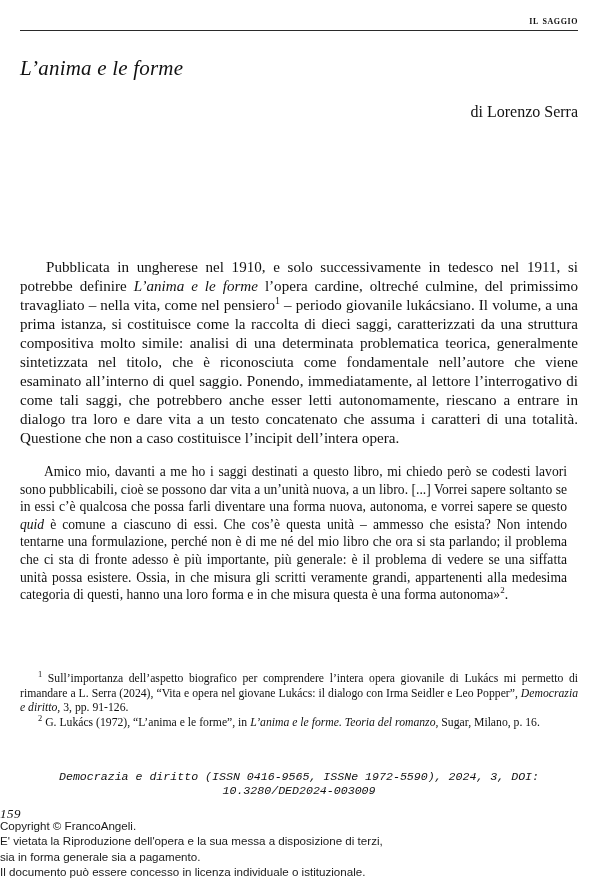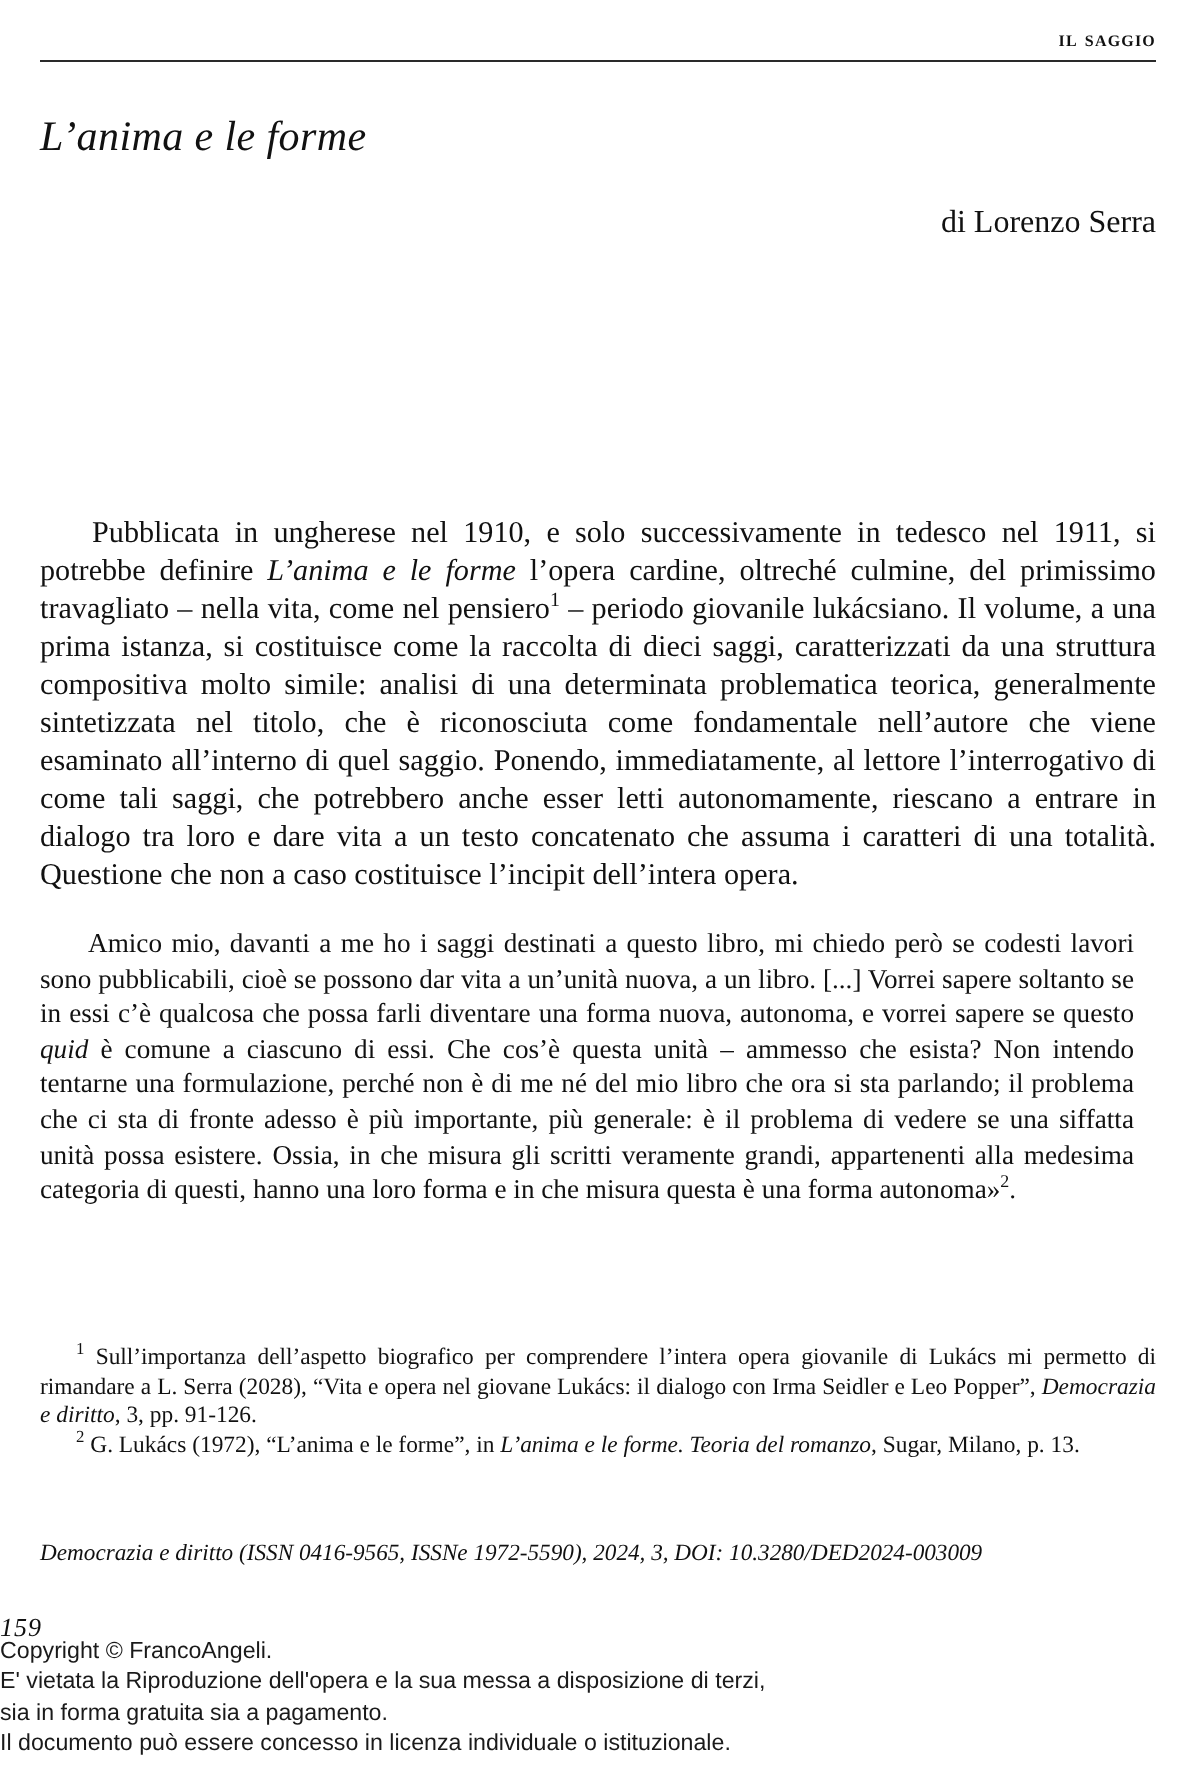--- a/index.html
+++ b/index.html
@@ -126,22 +126,23 @@
 
   
   .journal-line {
     position: absolute;
     left: 20px;
     top: 770px;
     width: 558px;
     font-style: italic;
     font-size: 11.6px;
     line-height: 14px;
-    text-align: left;
-    color: #111;
+    text-align: center;
+    color: #111;
+    font-family: Liberation Mono, monospace;
   }
 
   
   .folio {
     position: absolute;
     left: 0;
     top: 806px;
     width: 600px;
     font-style: italic;
     font-size: 13px;
@@ -179,30 +180,30 @@
   <div class="body-area">
 
     <p class="para"><span>Pubblicata in ungherese nel 1910, e solo successivamente in tedesco nel 1911, si potrebbe definire </span><i>L’anima e le forme</i><span> l’opera cardine, oltreché culmine, del primissimo travagliato – nella vita, come nel pensiero</span><sup>1</sup><span> – periodo giovanile lukácsiano. Il volume, a una prima istanza, si costituisce come la raccolta di dieci saggi, caratterizzati da una struttura compositiva molto simile: analisi di una determinata problematica teorica, generalmente sintetizzata nel titolo, che è riconosciuta come fondamentale nell’autore che viene esaminato all’interno di quel saggio. Ponendo, immediatamente, al lettore l’interrogativo di come tali saggi, che potrebbero anche esser letti autonomamente, riescano a entrare in dialogo tra loro e dare vita a un testo concatenato che assuma i caratteri di una totalità. Questione che non a caso costituisce l’incipit dell’intera opera.</span></p>
 
     <p class="quote"><span>Amico mio, davanti a me ho i saggi destinati a questo libro, mi chiedo però se codesti lavori sono pubblicabili, cioè se possono dar vita a un’unità nuova, a un libro. [...] Vorrei sapere soltanto se in essi c’è qualcosa che possa farli diventare una forma nuova, autonoma, e vorrei sapere se questo </span><i>quid</i><span> è comune a ciascuno di essi. Che cos’è questa unità – ammesso che esista? Non intendo tentarne una formulazione, perché non è di me né del mio libro che ora si sta parlando; il problema che ci sta di fronte adesso è più importante, più generale: è il problema di vedere se una siffatta unità possa esistere. Ossia, in che misura gli scritti veramente grandi, appartenenti alla medesima categoria di questi, hanno una loro forma e in che misura questa è una forma autonoma»</span><sup>2</sup><span>.</span></p>
 
   </div>
 
   <div class="footnotes">
 
-    <p class="fn"><sup>1</sup><span> Sull’importanza dell’aspetto biografico per comprendere l’intera opera giovanile di Lukács mi permetto di rimandare a L. Serra (2028), “Vita e opera nel giovane Lukács: il dialogo con Irma Seidler e Leo Popper”, </span><i>Democrazia e diritto</i><span>, 3, pp. 91-126.</span></p>
-
-    <p class="fn"><sup>2</sup><span> G. Lukács (1972), “L’anima e le forme”, in </span><i>L’anima e le forme. Teoria del romanzo</i><span>, Sugar, Milano, p. 13.</span></p>
+    <p class="fn"><sup>1</sup><span> Sull’importanza dell’aspetto biografico per comprendere l’intera opera giovanile di Lukács mi permetto di rimandare a L. Serra (2024), “Vita e opera nel giovane Lukács: il dialogo con Irma Seidler e Leo Popper”, </span><i>Democrazia e diritto</i><span>, 3, pp. 91-126.</span></p>
+
+    <p class="fn"><sup>2</sup><span> G. Lukács (1972), “L’anima e le forme”, in </span><i>L’anima e le forme. Teoria del romanzo</i><span>, Sugar, Milano, p. 16.</span></p>
 
   </div>
 
   <div class="journal-line">Democrazia e diritto (ISSN 0416-9565, ISSNe 1972-5590), 2024, 3, DOI: 10.3280/DED2024-003009</div>
 
   <div class="folio">159</div>
 
   <div class="copyright">
     <div>Copyright © FrancoAngeli.</div>
     <div>E' vietata la Riproduzione dell'opera e la sua messa a disposizione di terzi,</div>
-    <div>sia in forma gratuita sia a pagamento.</div>
+    <div>sia in forma generale sia a pagamento.</div>
     <div>Il documento può essere concesso in licenza individuale o istituzionale.</div>
   </div>
 
 </div>
 
 </body></html>

